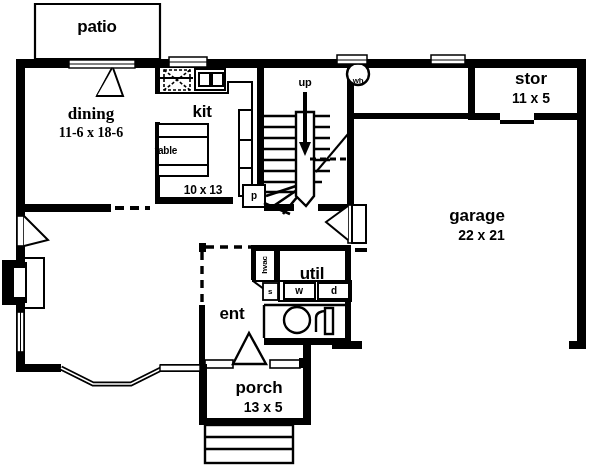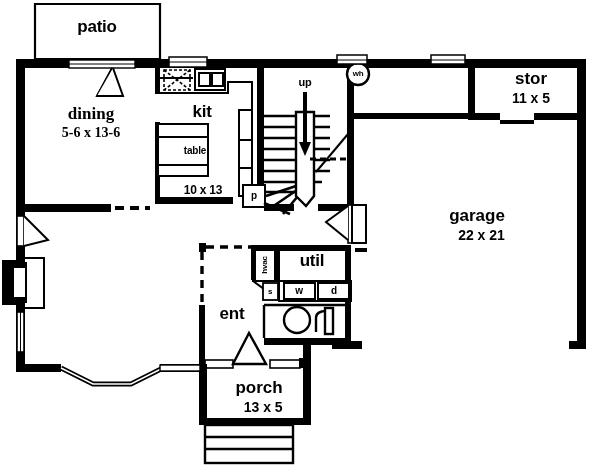--- a/index.html
+++ b/index.html
@@ -319,55 +319,55 @@
     <g>
       <rect x="160" y="365" width="40" height="6" fill="#fff" stroke="#000" stroke-width="1.4"></rect>
     </g>
 
   </svg>
 
   <div class="lbl lbl-room-name" style="left:97px; top:27px;">patio</div>
 
   <div class="room-block" style="left:91px; top:122px;font-family:Liberation Serif, serif;">
     <span class="nm">dining</span>
-    <span class="dm">5-6 x 13-6</span>
+    <span class="dm">11-6 x 18-6</span>
   </div>
 
   <div class="lbl lbl-room-name" style="left:202px; top:112px;">kit</div>
   <div class="lbl lbl-room-dim" style="left:203px; top:190px;">10 x 13</div>
 
   <div class="room-block" style="left:531px; top:87px;">
     <span class="nm">stor</span>
     <span class="dm">11 x 5</span>
   </div>
 
   <div class="room-block" style="left:477px; top:224px;">
     <span class="nm">garage</span>
     <span class="dm">22 x 21</span>
   </div>
 
 
   <div class="lbl lbl-room-name" style="left:232px; top:314px;">ent</div>
 
-  <div class="lbl lbl-room-name" style="left:312px; top:261px;">util</div>
+  <div class="lbl lbl-room-name" style="left:312px; top:274px;">util</div>
 
   <div class="room-block" style="left:259px; top:396px;">
     <span class="nm">porch</span>
     <span class="dm">13 x 5</span>
   </div>
 
-  <div class="lbl lbl-small" style="left:195px; top:151px;">table</div>
+  <div class="lbl lbl-small" style="left:166px; top:151px;">table</div>
 
   <div class="lbl lbl-small" style="left:254px; top:196px;">p</div>
 
   <div class="lbl lbl-small" style="left:299px; top:291px;">w</div>
 
   <div class="lbl lbl-small" style="left:334px; top:291px;">d</div>
 
   <div class="lbl lbl-tiny lbl-vert" style="left:265px; top:265px;">hvac</div>
 
   <div class="lbl lbl-tiny" style="left:270px; top:292px;">s</div>
 
-  <div class="lbl lbl-tiny" style="left:358px; top:74px;text-align:center;">wh</div>
+  <div class="lbl lbl-tiny" style="left:358px; top:81px;text-align:center;">wh</div>
 
   <div class="lbl lbl-small" style="left:305px; top:83px; font-size:11px;">up</div>
 
 </div>
 
 </body></html>

